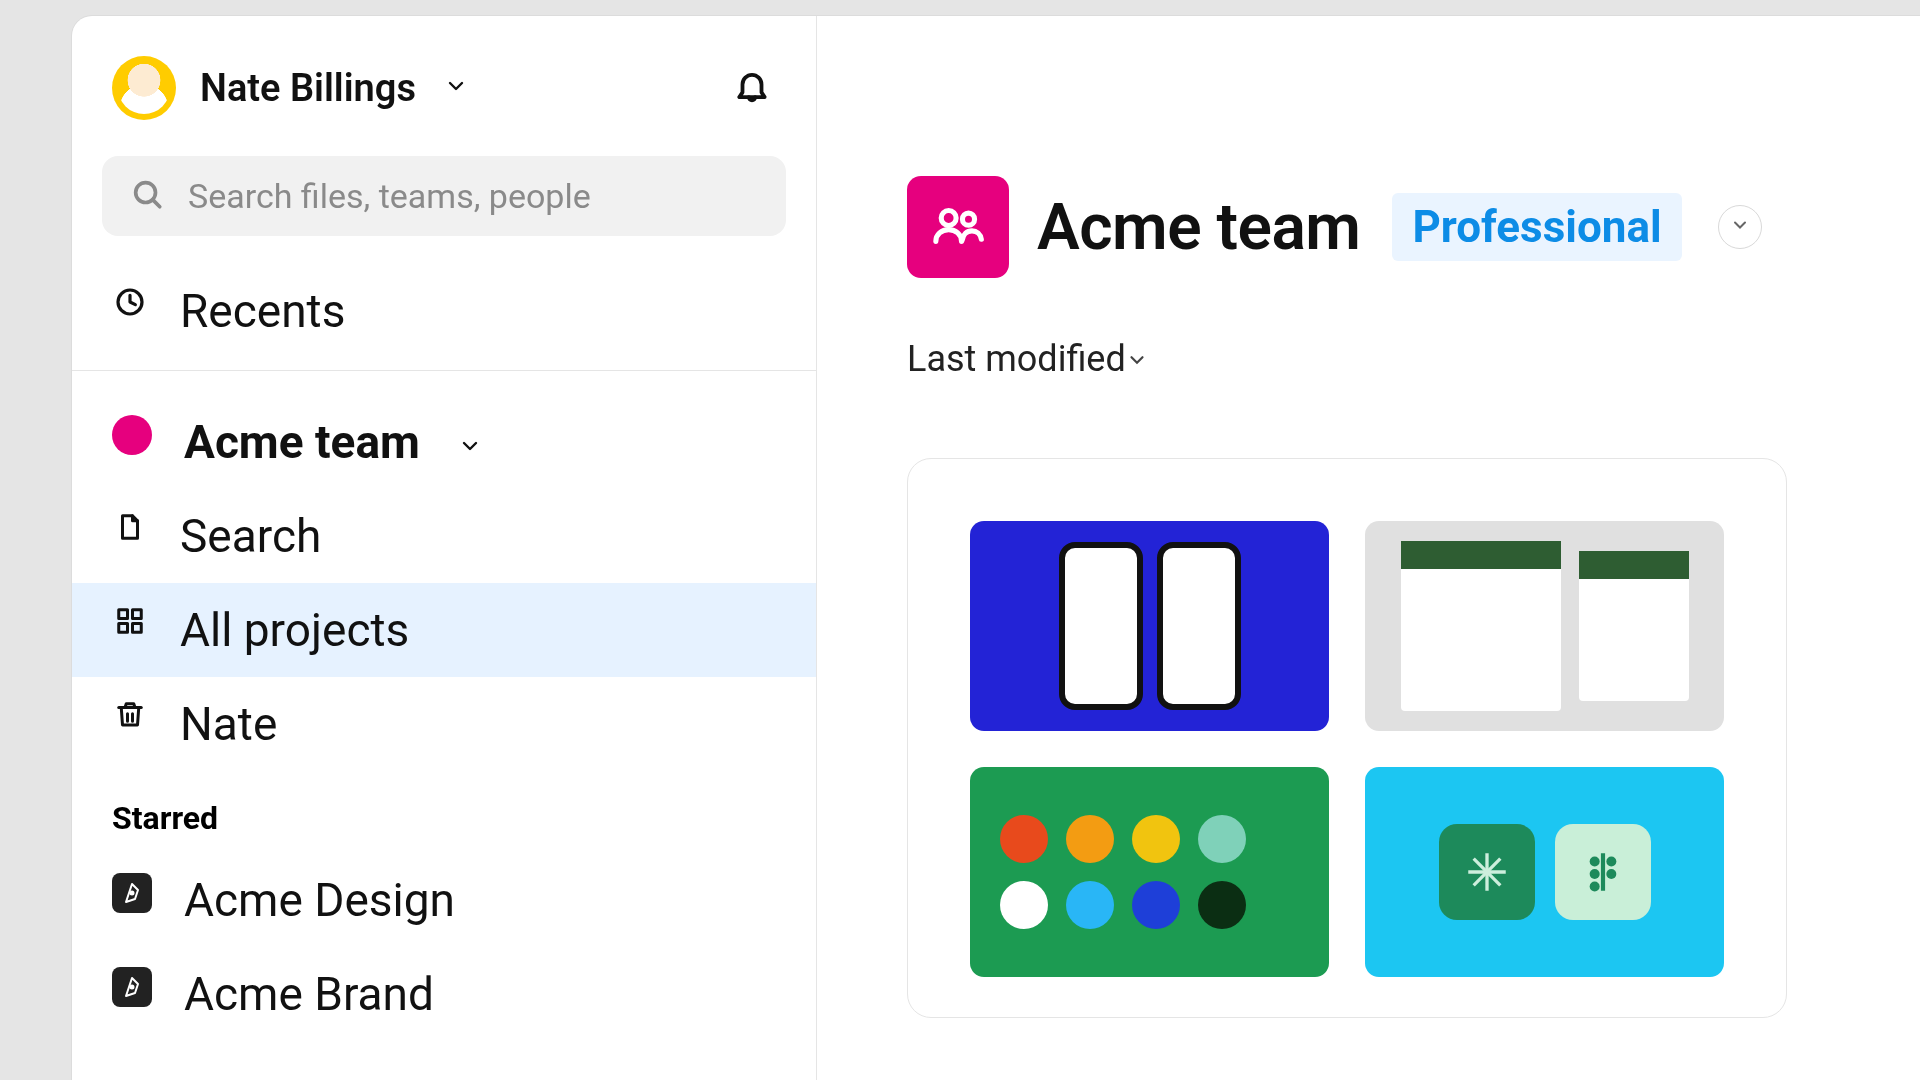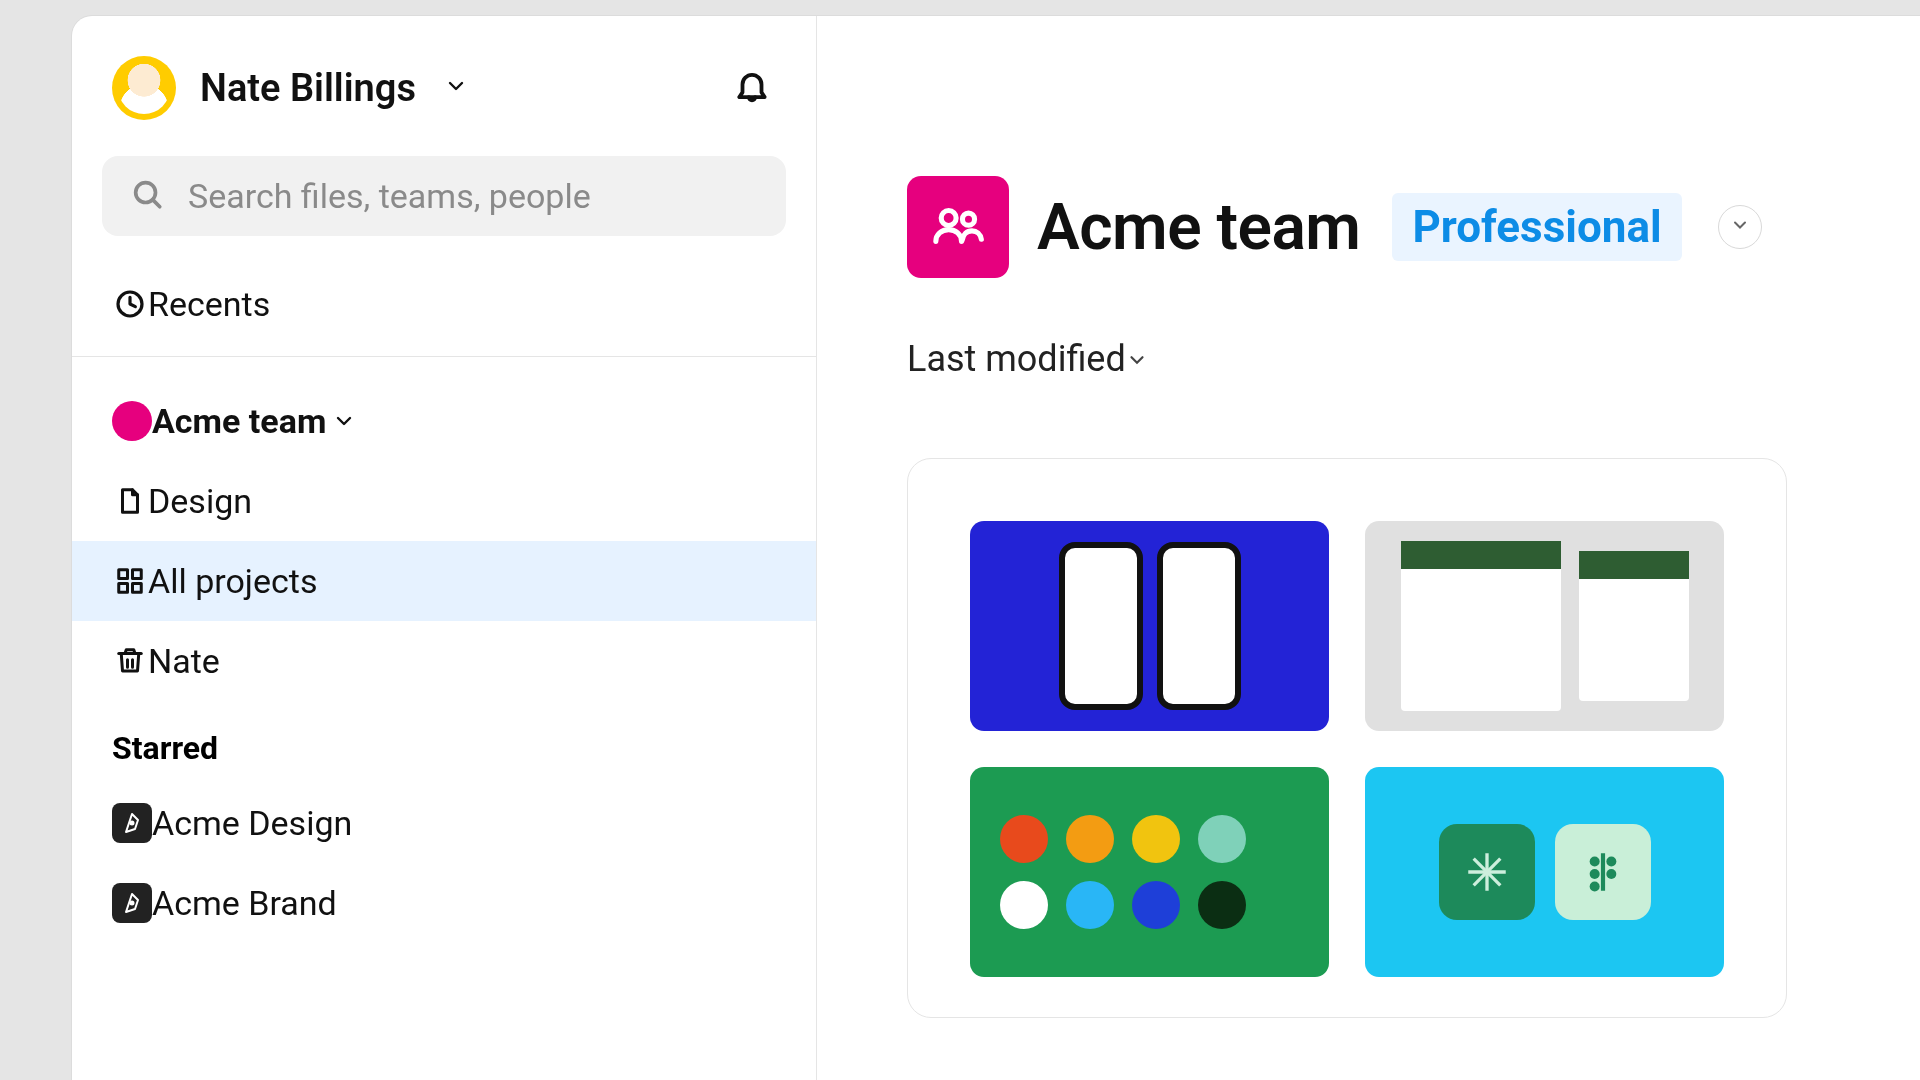--- a/index.html
+++ b/index.html
@@ -70,23 +70,24 @@
     border: none;
     background: transparent;
     font-size: 34px;
     color: #333;
     outline: none;
     flex: 1;
   }
   .search-box input::placeholder { color: #8a8a8a; }
   .nav-item, .team-item, .starred-item {
     display: flex;
-    align-items: center;
+    align-items: flex-start;
+    gap: 32px;
     padding: 20px 40px;
-    font-size: 34px;
+    font-size: 46px;
     color: #111;
     cursor: pointer;
   }
   .nav-item.selected {
     background: #e6f2ff;
   }
   .nav-icon {
     width: 36px; height: 36px;
     display:flex; align-items:center; justify-content:center;
     flex: 0 0 36px;
@@ -250,21 +251,21 @@
       </span>
     </div>
 
     <div class="nav-item">
       <span class="nav-icon">
         <svg class="stroke" width="30" height="30" viewBox="0 0 24 24">
             <path d="M14 3H6v18h12V7z"></path>
             <polyline points="14 3 14 7 18 7"></polyline>
           </svg>
       </span>
-      <span>Design</span>
+      <span>Search</span>
     </div>
 
     <div class="nav-item selected">
       <span class="nav-icon">
         <svg class="stroke" width="30" height="30" viewBox="0 0 24 24">
             <rect x="3" y="3" width="7" height="7"></rect>
             <rect x="14" y="3" width="7" height="7"></rect>
             <rect x="3" y="14" width="7" height="7"></rect>
             <rect x="14" y="14" width="7" height="7"></rect>
           </svg>

